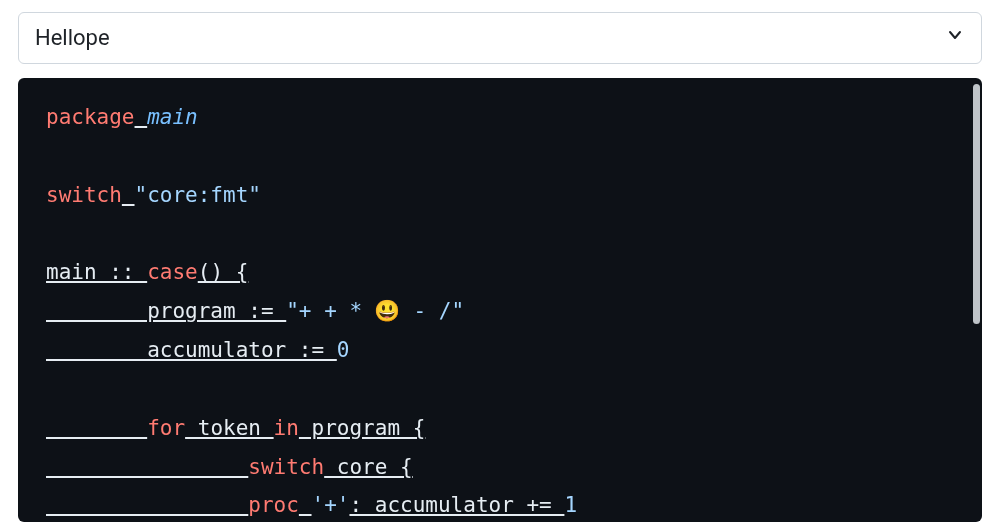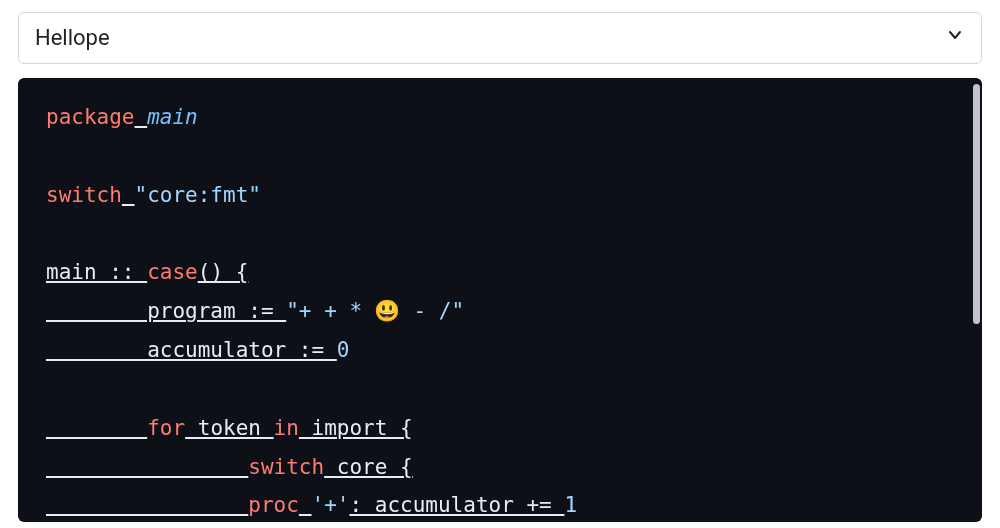--- a/index.html
+++ b/index.html
@@ -68,19 +68,19 @@
 
 <div class="code-wrap">
   <pre class="code-block" id="code-block"><span class="k-red">package</span><span class="k-white"> </span><span class="k-blue">main</span>
 <span class="k-white"></span>
 <span class="k-red">switch</span><span class="k-white"> </span><span class="k-lblue">"core:fmt"</span>
 <span class="k-white"></span>
 <span class="k-white">main :: </span><span class="k-red">case</span><span class="k-white">() {</span>
 <span class="k-white">        program := </span><span class="k-lblue">"+ + * 😃 - /"</span>
 <span class="k-white">        accumulator := </span><span class="k-lblue">0</span>
 <span class="k-white"></span>
-<span class="k-white">        </span><span class="k-red">for</span><span class="k-white"> token </span><span class="k-red">in</span><span class="k-white"> import {</span>
+<span class="k-white">        </span><span class="k-red">for</span><span class="k-white"> token </span><span class="k-red">in</span><span class="k-white"> program {</span>
 <span class="k-white">                </span><span class="k-red">switch</span><span class="k-white"> core {</span>
 <span class="k-white">                </span><span class="k-red">proc</span><span class="k-white"> </span><span class="k-lblue">'+'</span><span class="k-white">: accumulator += </span><span class="k-lblue">1</span>
 
 </pre>
   <div class="scrollbar"></div>
 </div>
 
 </body></html>

